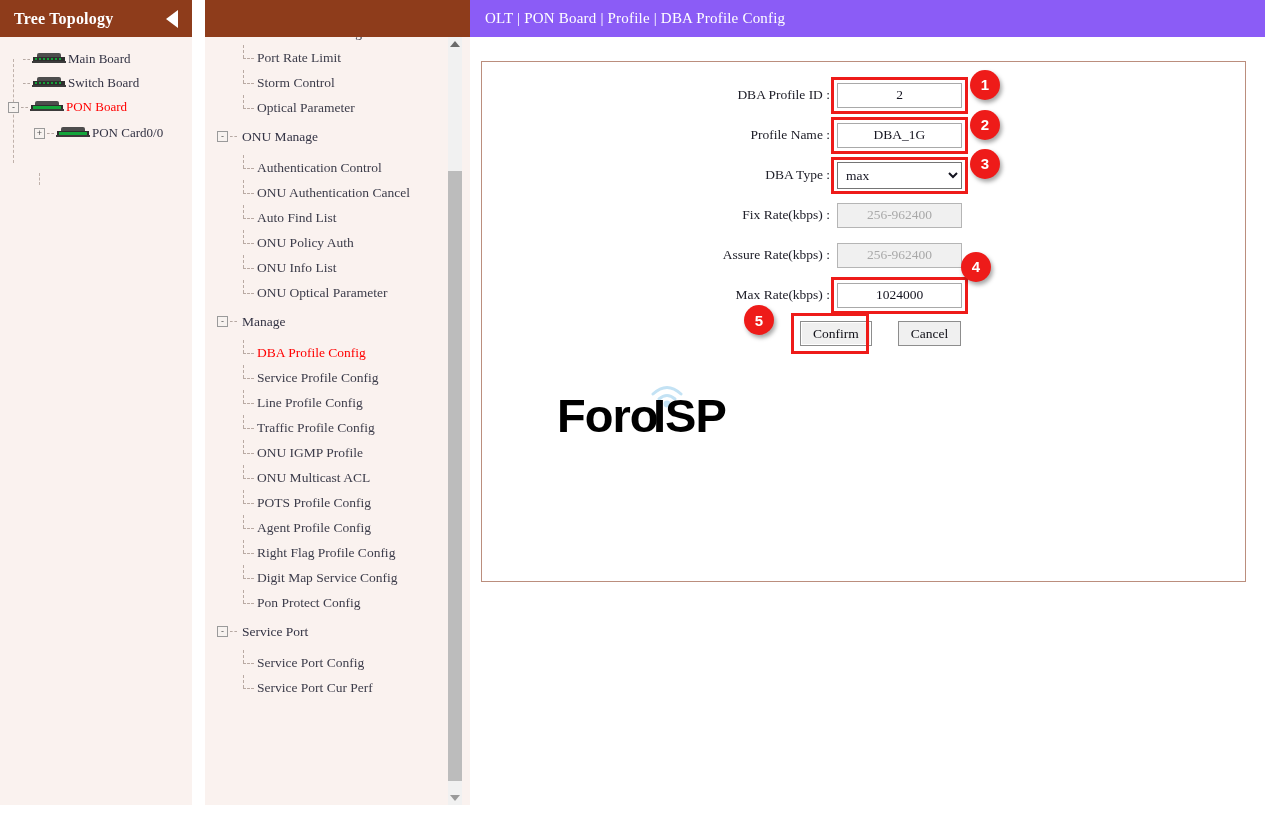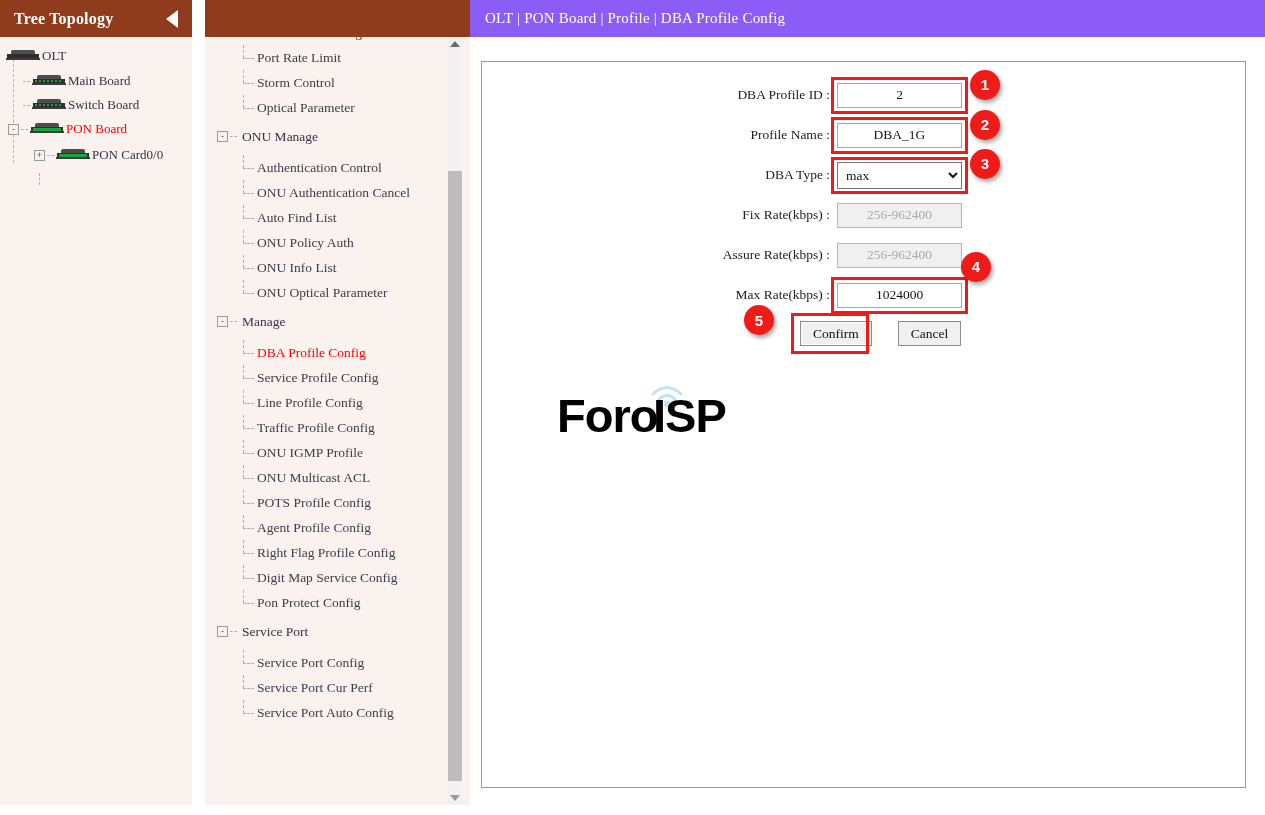--- a/index.html
+++ b/index.html
@@ -234,21 +234,21 @@
     color: #ffffff;
     display: flex;
     align-items: center;
     padding-left: 15px;
     font-size: 15px;
     letter-spacing: 0.2px;
   }
   #form-panel {
     position: absolute;
     left: 11px; top: 61px;
-    width: 765px; height: 727px;
+    width: 765px; height: 521px;
     border: 1px solid #bb8e7d;
     background: #ffffff;
   }
 
   .form-rows {
     position: relative;
     padding-top: 13px;
   }
   .form-row {
     display: flex;
@@ -366,28 +366,20 @@
   <div id="left-panel">
     <div id="left-header">
       <span class="title">Tree Topology</span>
       <span class="collapse-tri"></span>
     </div>
     <div id="left-tree">
 
       <div class="vline" style="left:13px; top:22px; height:104px;"></div>
       <div class="vline" style="left:39px; top:136px; height:12px;"></div>
 
-      <div class="dev-row" style="padding-left:6px; height:22px;">
-        <span class="board-ico">
-          <span class="top"></span>
-            <span class="mid"></span>
-            <span class="base"></span>
-        </span>
-        <span class="dev-label">OLT</span>
-      </div>
 
       <div class="dev-row" style="padding-left:8px; margin-top:3px;">
         <span style="width:13px;"></span>
         <span class="dash-h"></span>
         <span class="board-ico dots">
           <span class="top"></span>
             <span class="mid"></span>
             <span class="strip"></span>
             <span class="base"></span>
         </span>
@@ -543,24 +535,20 @@
           </div>
           <div style="height: 6px;"></div>
           <div class="leaf-row">
             <span class="leaf-connector"></span>
             <span class="leaf-label">Service Port Config</span>
           </div>
           <div class="leaf-row">
             <span class="leaf-connector"></span>
             <span class="leaf-label">Service Port Cur Perf</span>
           </div>
-          <div class="leaf-row">
-            <span class="leaf-connector last"></span>
-            <span class="leaf-label">Service Port Auto Config</span>
-          </div>
         </div>
       <div id="mid-scrollbar">
         <div class="sb-up">
             <span class="sb-arrow-up"></span>
           </div>
         <div class="sb-thumb"></div>
         <div class="sb-down">
             <span class="sb-arrow-down"></span>
           </div>
       </div>

